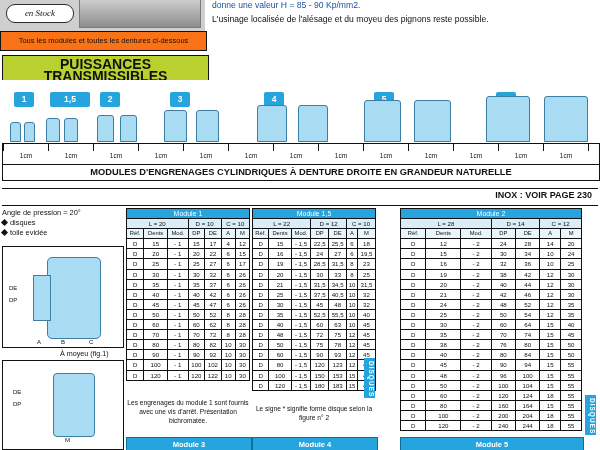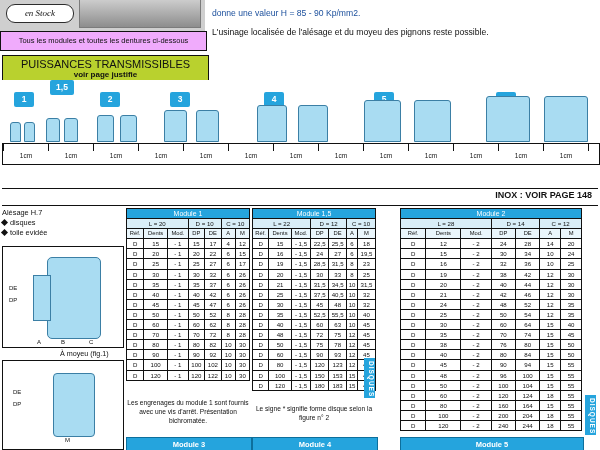--- a/index.html
+++ b/index.html
@@ -4,31 +4,31 @@
 <style>
   html,body{margin:0;padding:0;}
   body{width:600px;height:450px;background:#ffffff;font-family:"Liberation Sans",sans-serif;overflow:hidden;}
   .page{position:relative;width:600px;height:450px;}
 
   
   .photo{position:absolute;left:0;top:0;width:205px;height:48px;background:#cfcfcf;}
   .photo .gearimg{position:absolute;right:4px;top:-26px;width:120px;height:52px;background:linear-gradient(180deg,#9a9a9a 0%,#d6d6d6 40%,#8d8d8d 100%);border:1px solid #7b7b7b;}
   .stock{position:absolute;left:6px;top:4px;width:66px;height:17px;border:1px solid #2d2d2d;border-radius:9px;background:#ffffff;
          font-family:"Liberation Serif",serif;font-style:italic;font-size:9px;text-align:center;line-height:17px;color:#111;}
-  .allmods{position:absolute;left:0;top:31px;width:205px;height:18px;background:#f0abfc;border:1px solid #111;
+  .allmods{position:absolute;left:0;top:31px;width:205px;height:18px;background:#f97316;border:1px solid #111;
            font-size:7.5px;text-align:center;line-height:18px;color:#111;}
 
   
   .toptext{position:absolute;left:212px;top:0px;width:386px;font-size:8.6px;line-height:11.2px;color:#111;}
   .toptext .l0{color:#1b4f9c;}
-  .toptext p{margin:8px 0 3px 0;}
+  .toptext p{margin:0 0 3px 0;}
 
   
   .puis{position:absolute;left:2px;top:55px;width:205px;height:24px;background:#b9d12e;border:1px solid #111;}
-  .puis .t1{font-size:11px;font-weight:normal;color:#111;text-align:center;line-height:12px;}
+  .puis .t1{font-size:14px;font-weight:bold;color:#111;text-align:center;line-height:12px;}
   .puis .t2{font-size:8px;font-weight:bold;color:#111;text-align:center;line-height:10px;}
 
   
   .strip{position:absolute;left:2px;top:80px;width:596px;height:62px;background:#ffffff;}
   .badge{position:absolute;width:20px;height:15px;background:#25a4dd;color:#fff;font-size:8.5px;font-weight:bold;
          text-align:center;line-height:15px;border-radius:2px;}
   .tooth{position:absolute;background:#a9dcf2;border:1px solid #3b7fa5;border-radius:3px 3px 0 0;}
 
   
   .ruler{position:absolute;left:2px;top:143px;width:596px;height:20px;border:1px solid #111;background:#fff;}
@@ -84,21 +84,21 @@
     <p>L'usinage localisée de l'alésage et du moyeu des pignons reste possible.</p>
   </div>
 
   <div class="puis">
     <div class="t1" style="margin-top:2px">PUISSANCES TRANSMISSIBLES</div>
     <div class="t2">voir page justifie</div>
   </div>
 
   <div class="strip">
     <div class="badge" style="left:12px;top:12px;">1</div>
-    <div class="badge" style="left:48px;top:0;width:24px">1,5</div>
+    <div class="badge" style="left:48px;top:12px;width:40px">1,5</div>
     <div class="badge" style="left:98px;top:12px;">2</div>
     <div class="badge" style="left:168px;top:12px;">3</div>
     <div class="badge" style="left:262px;top:12px;">4</div>
     <div class="badge" style="left:372px;top:12px;">5</div>
     <div class="badge" style="left:494px;top:12px;">6</div>
 
     <div class="tooth" style="left:8px;top:42px;width:9px;height:18px"></div>
     <div class="tooth" style="left:22px;top:42px;width:9px;height:18px"></div>
     <div class="tooth" style="left:44px;top:38px;width:12px;height:22px"></div>
     <div class="tooth" style="left:62px;top:38px;width:12px;height:22px"></div>
@@ -137,27 +137,28 @@
     <div class="cm" style="left:228px">1cm</div>
     <div class="cm" style="left:273px">1cm</div>
     <div class="cm" style="left:318px">1cm</div>
     <div class="cm" style="left:363px">1cm</div>
     <div class="cm" style="left:408px">1cm</div>
     <div class="cm" style="left:453px">1cm</div>
     <div class="cm" style="left:498px">1cm</div>
     <div class="cm" style="left:543px">1cm</div>
   </div>
 
+  <div class="modtitle">MODULES D'ENGRENAGES CYLINDRIQUES À DENTURE DROITE EN GRANDEUR NATURELLE</div>
 
   <div class="minibar">
-    <div class="right">INOX : VOIR PAGE 148</div>
+    <div class="right">INOX : VOIR PAGE 230</div>
   </div>
 
   <div class="infocol">
-    <div class="ln">Alésage H.7</div>
+    <div class="ln">Angle de pression = 20°</div>
     <div class="ln"><span class="bullet"></span><span>disques</span></div>
     <div class="ln"><span class="bullet"></span><span>toile evidée</span></div>
   </div>
 
   <div class="figbox">
     <div class="gearface" style="left:44px;top:10px;width:52px;height:80px;border-radius:5px;"></div>
     <div class="gearface" style="left:30px;top:28px;width:16px;height:44px;"></div>
     <div class="dimlbl" style="left:6px;top:38px">DE</div>
     <div class="dimlbl" style="left:6px;top:50px">DP</div>
     <div class="dimlbl" style="left:34px;top:92px">A</div>

